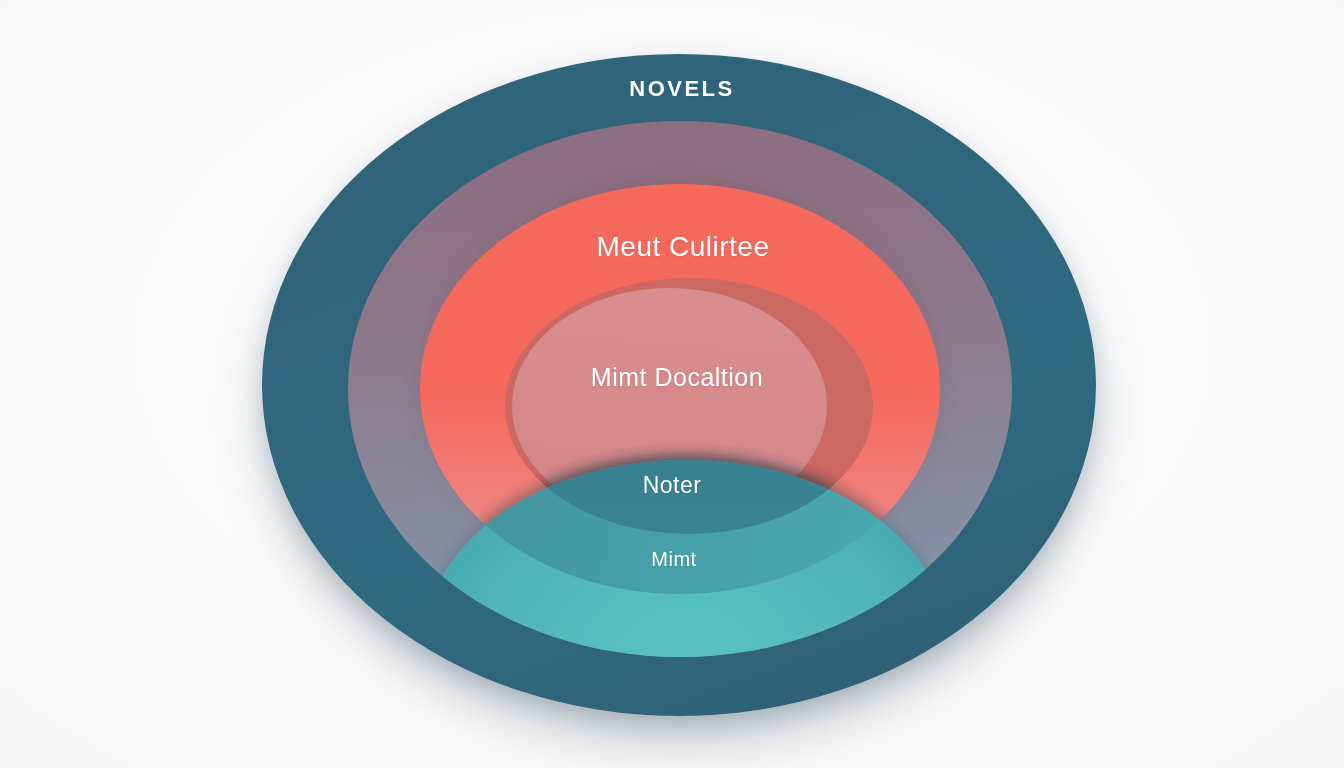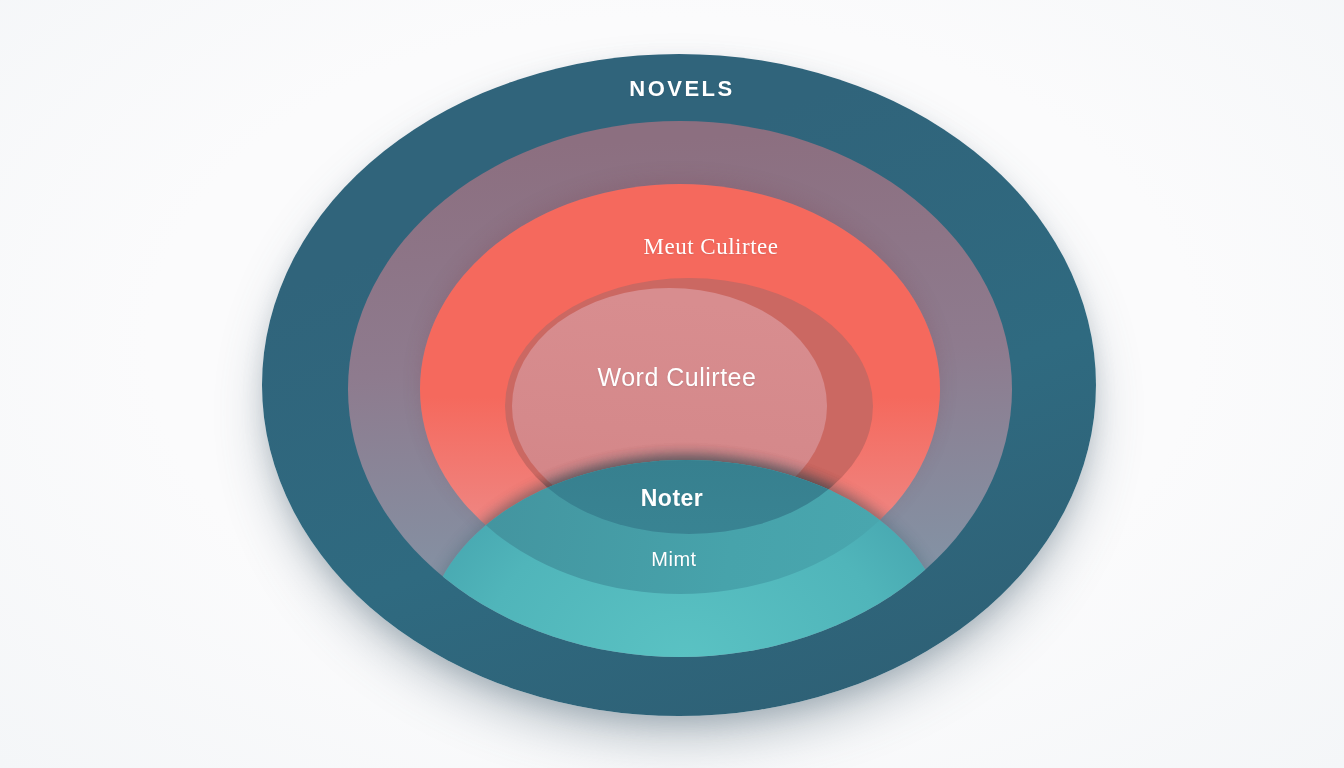--- a/index.html
+++ b/index.html
@@ -104,23 +104,23 @@
 
   
   .label {
     position: absolute;
     transform: translate(-50%, -50%);
     color: var(--label-text);
     white-space: nowrap;
     text-shadow: 0 1px 2px rgba(40, 60, 70, 0.12);
   }
   .l-novels { left: 682px; top: 89px;  font-size: 22px; font-weight: 600; letter-spacing: 2.5px; }
-  .l-meut   { left: 711px; top: 247px; font-size: 23px; font-weight: 500; letter-spacing: 0.5px; font-family: Liberation Serif, serif; }
+  .l-meut   { left: 683px; top: 247px; font-size: 28px; font-weight: 500; letter-spacing: 0.5px; }
   .l-word   { left: 677px; top: 377px; font-size: 25px; font-weight: 500; letter-spacing: 0.5px; }
-  .l-noter  { left: 672px; top: 498px; font-size: 23px; font-weight: 700; letter-spacing: 0.5px; }
+  .l-noter  { left: 672px; top: 485px; font-size: 23px; font-weight: 400; letter-spacing: 0.5px; }
   .l-mimt   { left: 674px; top: 559px; font-size: 20px; font-weight: 500; letter-spacing: 0.5px; }
 </style>
 </head>
 <body>
 
 <div class="stage">
 
   <div class="outer"></div>
 
   <div class="ring2">
@@ -131,17 +131,17 @@
     <div class="mimt-clip">
       <div class="mimt-lens"></div>
     </div>
     <div class="noter-clip">
       <div class="noter-lens"></div>
     </div>
   </div>
 
   <div class="label l-novels">NOVELS</div>
   <div class="label l-meut">Meut Culirtee</div>
-  <div class="label l-word">Word Culirtee</div>
+  <div class="label l-word">Mimt Docaltion</div>
   <div class="label l-noter">Noter</div>
   <div class="label l-mimt">Mimt</div>
 
 </div>
 
 </body></html>

